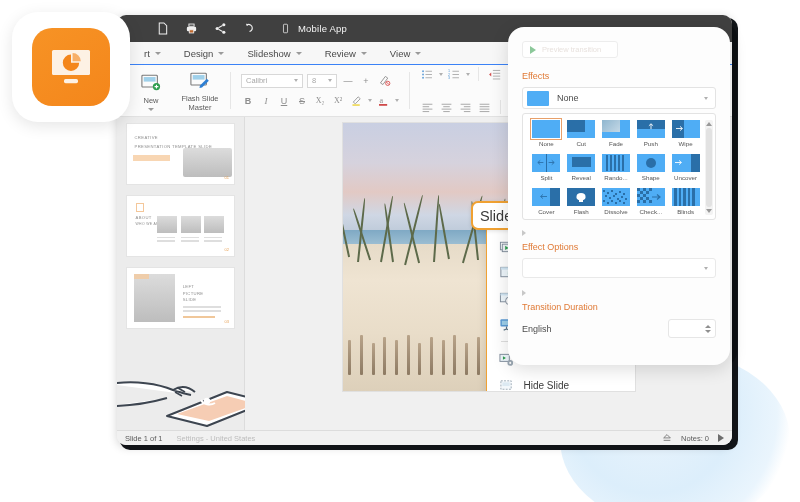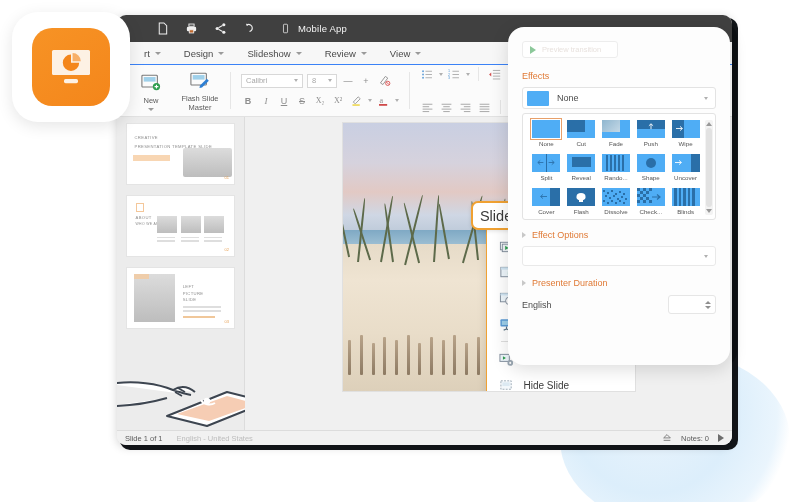--- a/index.html
+++ b/index.html
@@ -356,21 +356,21 @@
     margin-bottom: 13px;
   }
   .pv-tri {
     width: 0; height: 0;
     border-top: 4px solid transparent;
     border-bottom: 4px solid transparent;
     border-left: 6px solid #8cc89a;
   }
   .pv-lbl { font-size: 7.5px; color: #e8e2de; }
   .sec-lbl { font-size: 9px; color: #e07a36; margin-bottom: 6px; }
-  .sec-lbl.collapse { display: flex; align-items: center; gap: 6px; }
+  .sec-lbl.collapse { display: flex; align-items: flex-start; gap: 6px; flex-direction: column; }
   .tri-mark {
     width: 0; height: 0;
     border-left: 4px solid #c8c8c8;
     border-top: 3px solid transparent;
     border-bottom: 3px solid transparent;
   }
   .effect-select {
     height: 22px;
     border: 1px solid #e3e3e3;
     border-radius: 3px;
@@ -840,21 +840,21 @@
           <div class="ss-btn">
             <span class="txt">Slideshow</span>
             <span class="ss-caret"></span>
           </div>
         </div>
       </div>
     </div>
 
     <div class="statusbar">
       <span>Slide 1 of 1</span>
-      <span class="sb-lang">English - United States</span>
+      <span class="sb-lang">Settings - United States</span>
       <div class="sb-right">
         <span>
           <svg viewBox="0 0 12 10" width="10" height="9">
               <path d="M6 1.5 2 5.5h8z" fill="none" stroke="#6d6d6d" stroke-width="1"></path>
               <path d="M2 8.4h8" stroke="#6d6d6d" stroke-width="1"></path>
             </svg>
         </span>
         <span>Notes: 0</span>
         <span class="play-tri"></span>
       </div>
@@ -1054,21 +1054,21 @@
     <div class="sec-lbl collapse">
       <span class="tri-mark"></span>
       <span>Effect Options</span>
     </div>
     <div class="blank-select">
       <span class="mini-caret"></span>
     </div>
 
     <div class="sec-lbl collapse">
       <span class="tri-mark"></span>
-      <span>Presenter Duration</span>
+      <span>Transition Duration</span>
     </div>
     <div class="dur-row">
       <span class="dur-lbl">English</span>
       <div class="spin">
         <span class="spin-arrows">
           <span class="sa-u"></span>
           <span class="sa-d"></span>
         </span>
       </div>
     </div>

